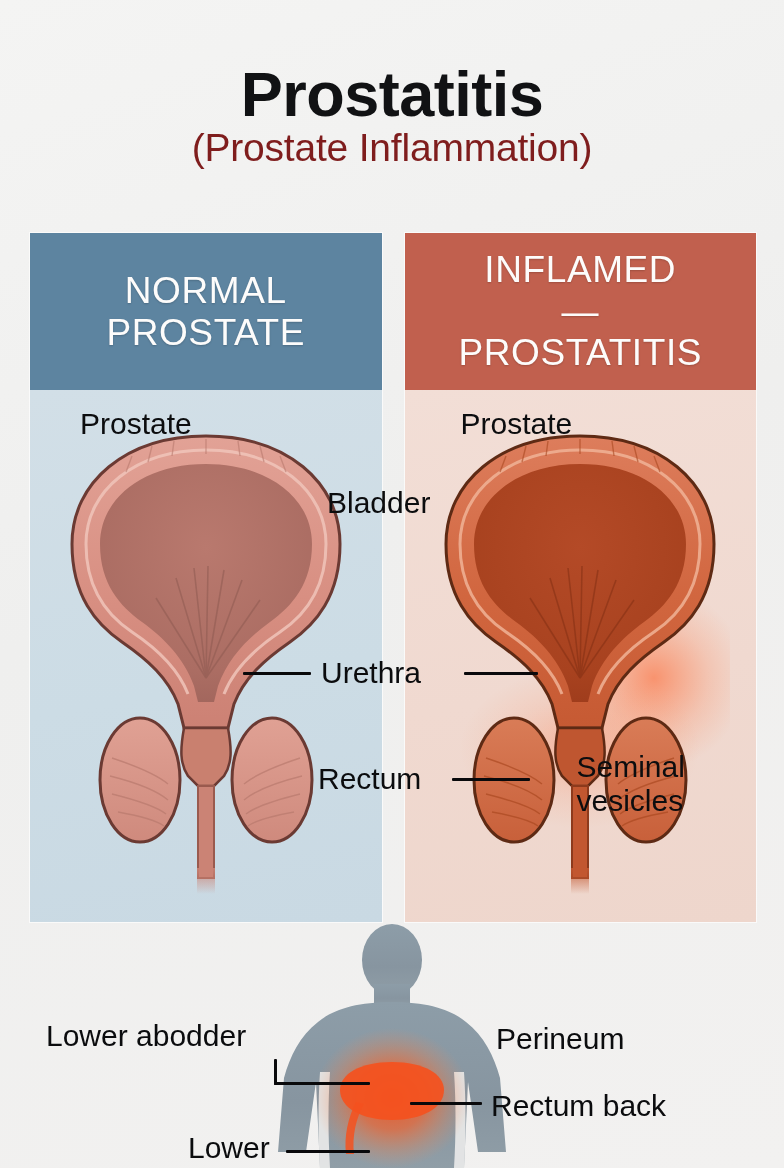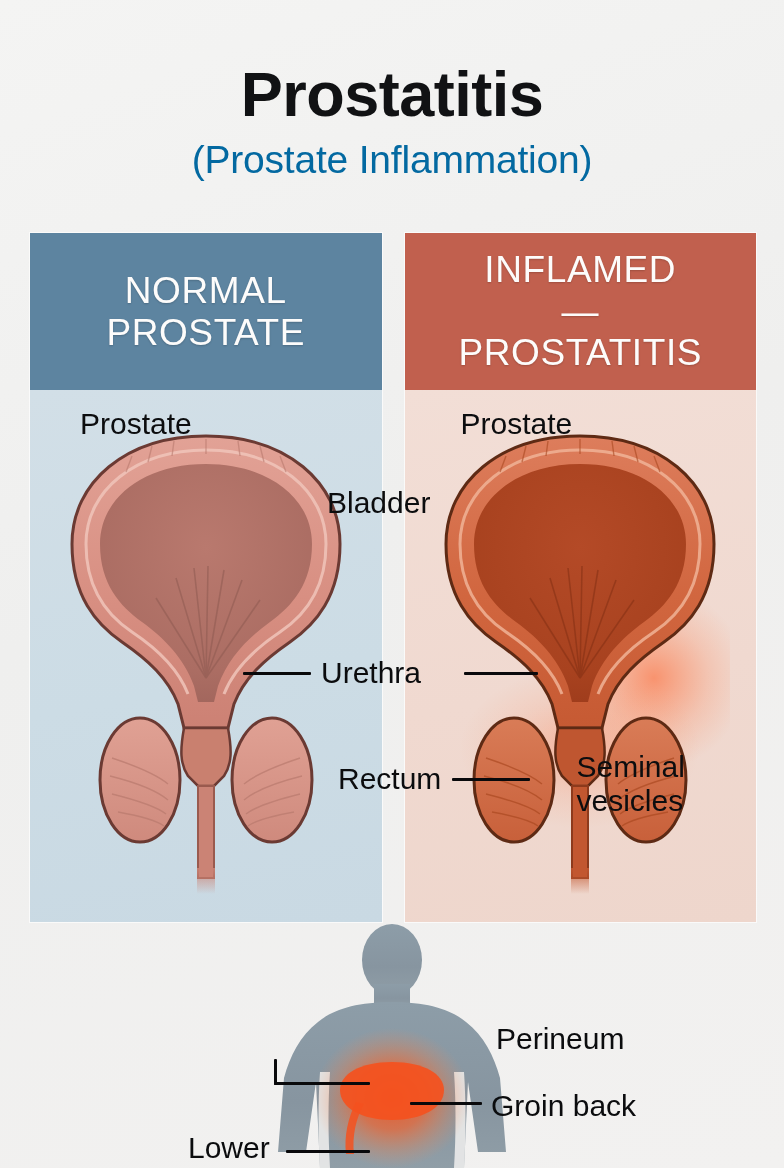--- a/index.html
+++ b/index.html
@@ -20,24 +20,23 @@
     text-align: center;
   }
   #main-title {
     font-size: 63px;
     font-weight: 700;
     color: #111214;
     letter-spacing: -0.5px;
     line-height: 1.02;
   }
   #subtitle {
-    margin-top: 12px;
     font-size: 39px;
     font-weight: 400;
-    color: #0369a1;
+    color: #7f1d1d;
     letter-spacing: -0.2px;
   }
 
   
   #panels {
     position: absolute;
     top: 233px; left: 30px;
     width: 726px; height: 689px;
     display: flex;
     gap: 23px;
@@ -92,21 +91,21 @@
 
   
   .center-label {
     position: absolute;
     font-size: 30px;
     color: #0b0c0e;
     white-space: nowrap;
   }
   #label-bladder { top: 486px; left: 327px; }
   #label-urethra { top: 656px; left: 321px; text-align: right; }
-  #label-rectum  { top: 762px; left: 318px; margin-left: 20px; }
+  #label-rectum  { top: 762px; left: 318px; }
 
   .lead {
     position: absolute;
     height: 3px;
     background: #09090b;
     border-radius: 1px;
   }
   #lead-urethra-left  { top: 672px; left: 243px; width: 68px; }
   #lead-urethra-right { top: 672px; left: 464px; width: 74px; }
   #lead-rectum-right  { top: 778px; left: 452px; width: 78px; }
@@ -368,21 +367,22 @@
     <ellipse cx="392" cy="176" rx="78" ry="70" fill="url(#painG)" opacity="0.85"></ellipse>
 
     <path d="M392 140
              C 360 140 340 152 340 168
              C 340 186 362 198 392 198
              C 422 198 444 186 444 168
              C 444 152 424 140 392 140 Z" fill="#f4511e" opacity="0.92"></path>
     <path d="M356 180 C 348 196 344 214 346 232 L 354 232 C 352 214 356 196 364 182 Z" fill="#f4511e" opacity="0.85"></path>
   </svg>
 
+  <div class="body-label" id="label-lower-abdomen">Lower abodder</div>
   <div class="body-label" id="label-groin">Lower</div>
   <div class="body-label" id="label-perineum">Perineum</div>
-  <div class="body-label" id="label-lower-back">Groin back</div>
+  <div class="body-label" id="label-lower-back">Rectum back</div>
 
   <div class="blead" id="blead-abdomen-h"></div>
   <div class="blead" id="blead-abdomen-v"></div>
   <div class="blead" id="blead-groin"></div>
   <div class="blead" id="blead-back"></div>
 </div>
 
 </body></html>

